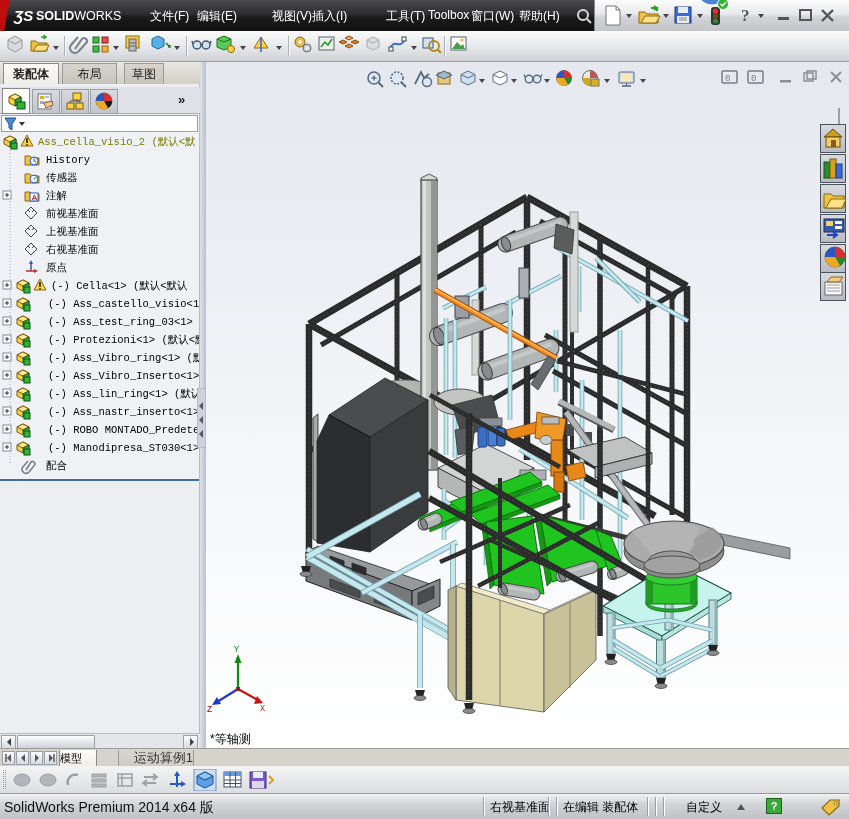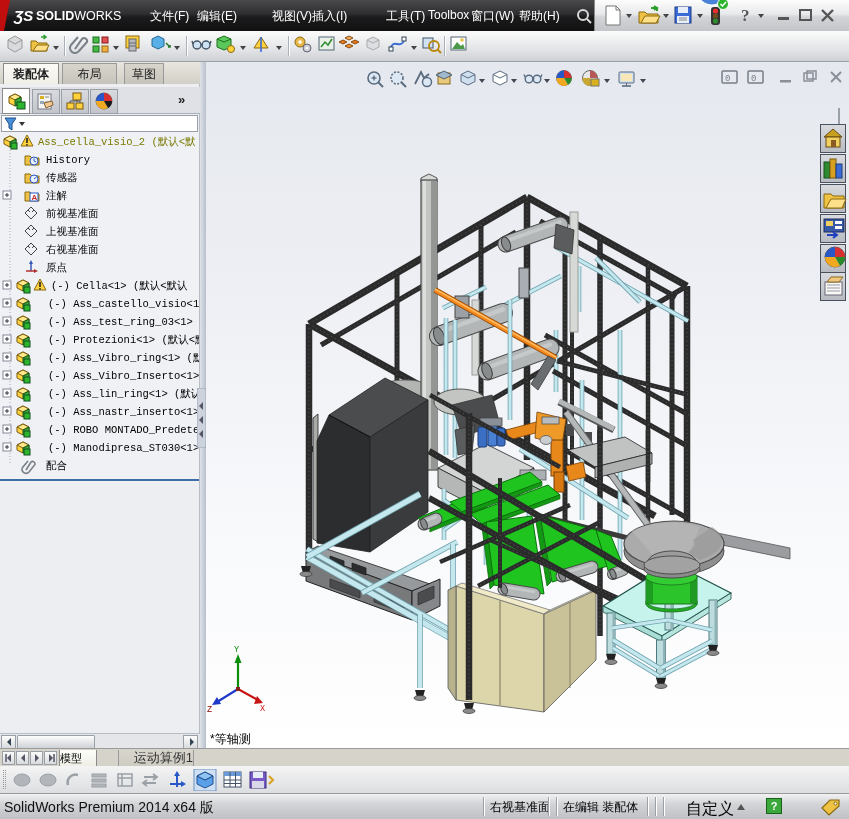--- a/index.html
+++ b/index.html
@@ -877,21 +877,21 @@
       <div class="abs" style="left:549px;top:3px;width:1px;height:19px;background:#fff"></div>
       <div class="abs" style="left:556px;top:3px;width:1px;height:19px;background:#9aa0a6"></div>
       <div class="abs" style="left:557px;top:3px;width:1px;height:19px;background:#fff"></div>
       <div class="abs" style="left:563px;top:5px;font-size:12px;color:#000">在编辑 装配体</div>
       <div class="abs" style="left:647px;top:3px;width:1px;height:19px;background:#9aa0a6"></div>
       <div class="abs" style="left:648px;top:3px;width:1px;height:19px;background:#fff"></div>
       <div class="abs" style="left:655px;top:3px;width:1px;height:19px;background:#9aa0a6"></div>
       <div class="abs" style="left:656px;top:3px;width:1px;height:19px;background:#fff"></div>
       <div class="abs" style="left:663px;top:3px;width:1px;height:19px;background:#9aa0a6"></div>
       <div class="abs" style="left:664px;top:3px;width:1px;height:19px;background:#fff"></div>
-      <div class="abs" style="left:686px;top:5px;font-size:16px;color:#000">自定义</div>
+      <div class="abs" style="left:686px;top:5px;font-size:12px;color:#000">自定义</div>
       <svg class="abs" style="left:737px;top:10px" width="10" height="7">
         <polygon points="0,6 8,6 4,0" fill="#555"></polygon>
       </svg>
       <div class="abs" style="left:766px;top:4px;width:16px;height:16px;background:#3aa83a;border:1px solid #1c601c">
         <div style="color:#fff;font-size:11px;font-weight:bold;text-align:center;line-height:14px">?</div>
       </div>
       <svg class="abs" style="left:820px;top:4px" width="22" height="18">
         <polygon points="2,10 10,2 19,2 19,8 9,17" fill="#f0c243" stroke="#8a6a10" stroke-width="1.2"></polygon>
         <circle cx="15.5" cy="5.5" r="1.5" fill="#fff" stroke="#8a6a10"></circle>
       </svg>

